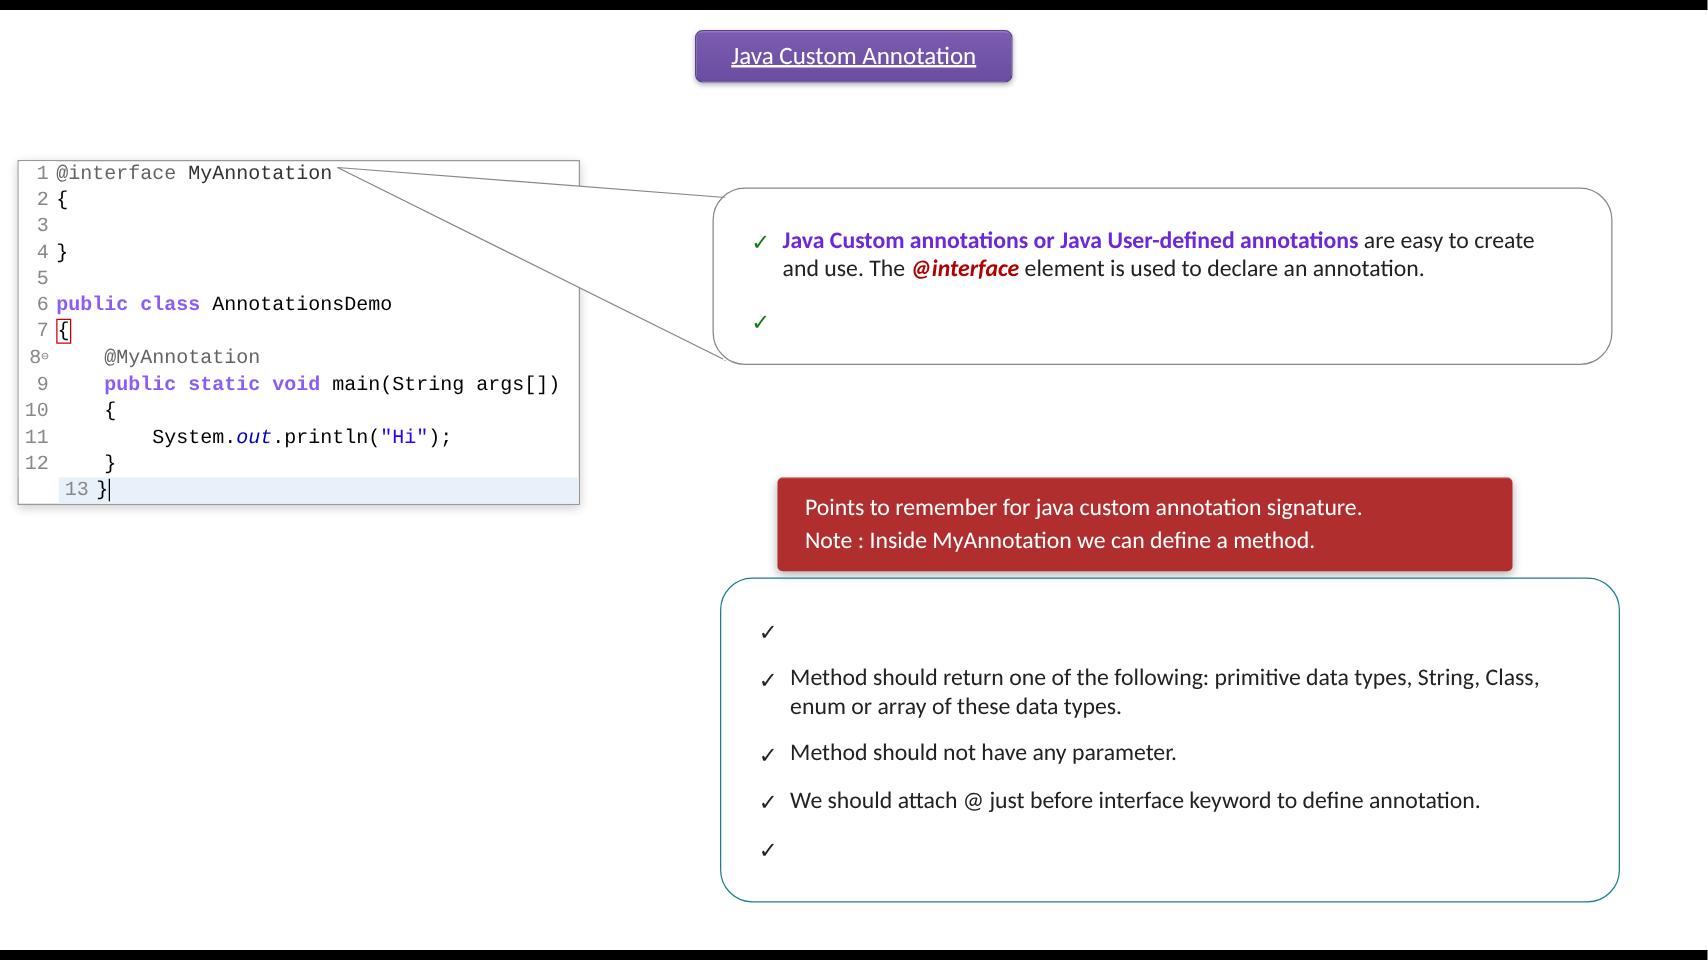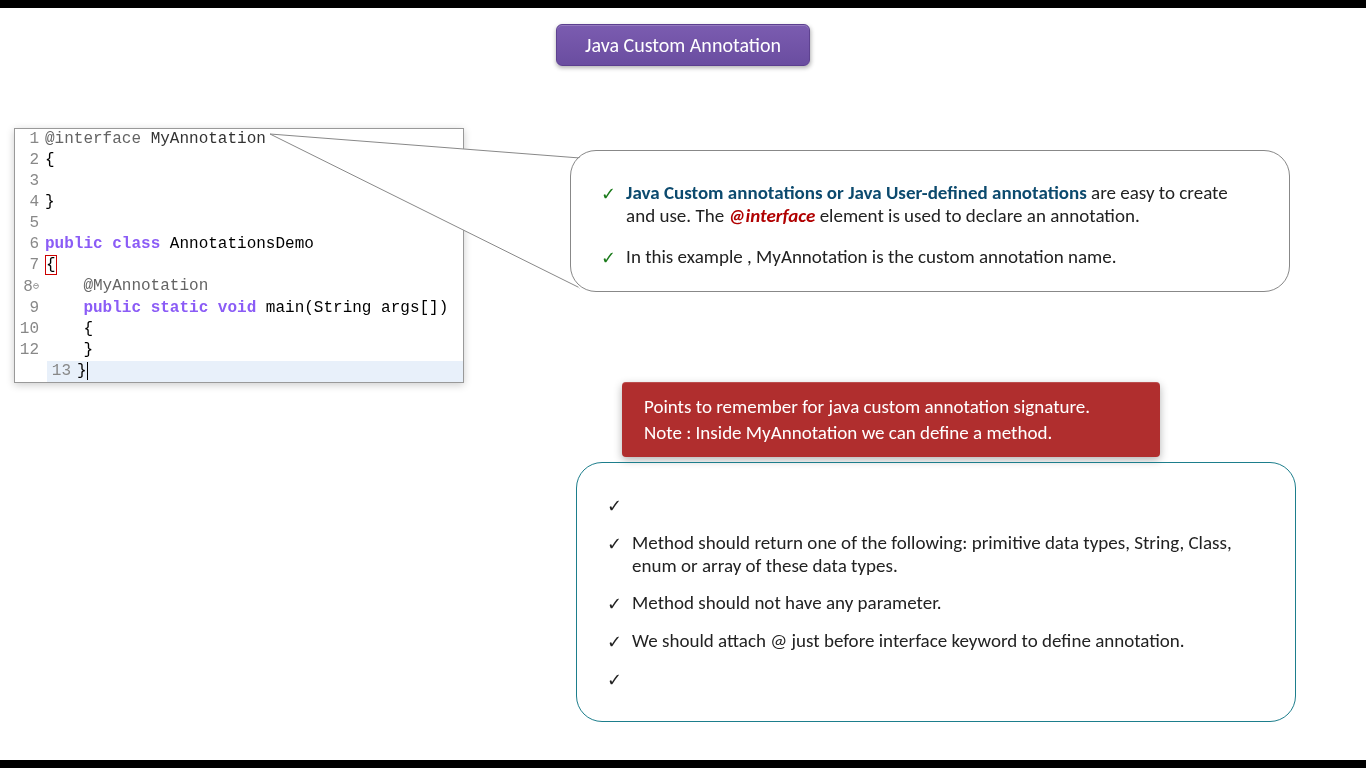--- a/index.html
+++ b/index.html
@@ -20,20 +20,21 @@
     top: 16px;
     left: 50%;
     transform: translateX(-50%);
     background: linear-gradient(to bottom, #7b5cb0, #6a4da0);
     color: #fff;
     padding: 8px 28px;
     border-radius: 6px;
     font-size: 20px;
     border: 1px solid #5c3f8f;
     box-shadow: 0 2px 4px rgba(0,0,0,0.3), inset 0 1px 0 rgba(255,255,255,0.2);
+    text-decoration: underline;
   }
 
   
   .code-editor {
     position: absolute;
     top: 120px;
     left: 14px;
     width: 450px;
     border: 1px solid #999;
     box-shadow: 0 2px 8px rgba(0,0,0,0.2);
@@ -94,29 +95,29 @@
     margin: 10px 0 18px 0;
   }
   .bullet-list .row:last-child { margin-bottom: 2px; }
   .check {
     color: #1a7a1a;
     margin-right: 10px;
     font-size: 18px;
     flex-shrink: 0;
     margin-top: 2px;
   }
-  .strong-red { color: #0c4a6e; font-weight: bold; }
+  .strong-red { color: #6d28d9; font-weight: bold; }
   .em-red-italic { color: #b00000; font-weight: bold; font-style: italic; }
 
   
   .red-note {
     position: absolute;
     top: 374px;
     left: 622px;
-    width: 538px;
+    width: 588px;
     background: #b02e2e;
     color: #fff;
     padding: 12px 22px;
     font-size: 19px;
     border-radius: 4px;
     box-shadow: 0 3px 8px rgba(0,0,0,0.3), inset 0 1px 0 rgba(255,255,255,0.15);
     line-height: 1.35;
   }
 
   
@@ -176,20 +177,24 @@
     </div>
     <div class="code-row">
       <div class="gutter">9</div>
       <div class="code-line">    <span class="kw">public</span> <span class="kw">static</span> <span class="kw">void</span> main(String args[])</div>
     </div>
     <div class="code-row">
       <div class="gutter">10</div>
       <div class="code-line">    {</div>
     </div>
     <div class="code-row">
+      <div class="gutter">11</div>
+      <div class="code-line">        System.<span class="staticfield">out</span>.println(<span class="str">"Hi"</span>);</div>
+    </div>
+    <div class="code-row">
       <div class="gutter">12</div>
       <div class="code-line">    }</div>
     </div>
     <div class="code-row hl">
       <div class="gutter">13</div>
       <div class="code-line">}<span style="border-left:1px solid #000;"></span></div>
     </div>
   </div>
 
 <svg class="callout-pointer" viewBox="0 0 330 210">
@@ -199,21 +204,20 @@
 </svg>
 
 <div class="explain-bubble">
   <div class="bullet-list" id="explain-list">
       <div class="row">
         <span class="check">✓</span>
         <span><span class="strong-red">Java Custom annotations or Java User-defined annotations</span> are easy to create and use. The <span class="em-red-italic">@interface</span> element is used to declare an annotation.</span>
       </div>
       <div class="row">
         <span class="check">✓</span>
-        <span>In this example , MyAnnotation is the custom annotation name.</span>
       </div>
     </div>
 </div>
 
 <div class="red-note">
   <div>Points to remember for java custom annotation signature.</div>
   <div>Note : Inside MyAnnotation we can define a method.</div>
 </div>
 
 <div class="points-bubble" id="points-bubble">

